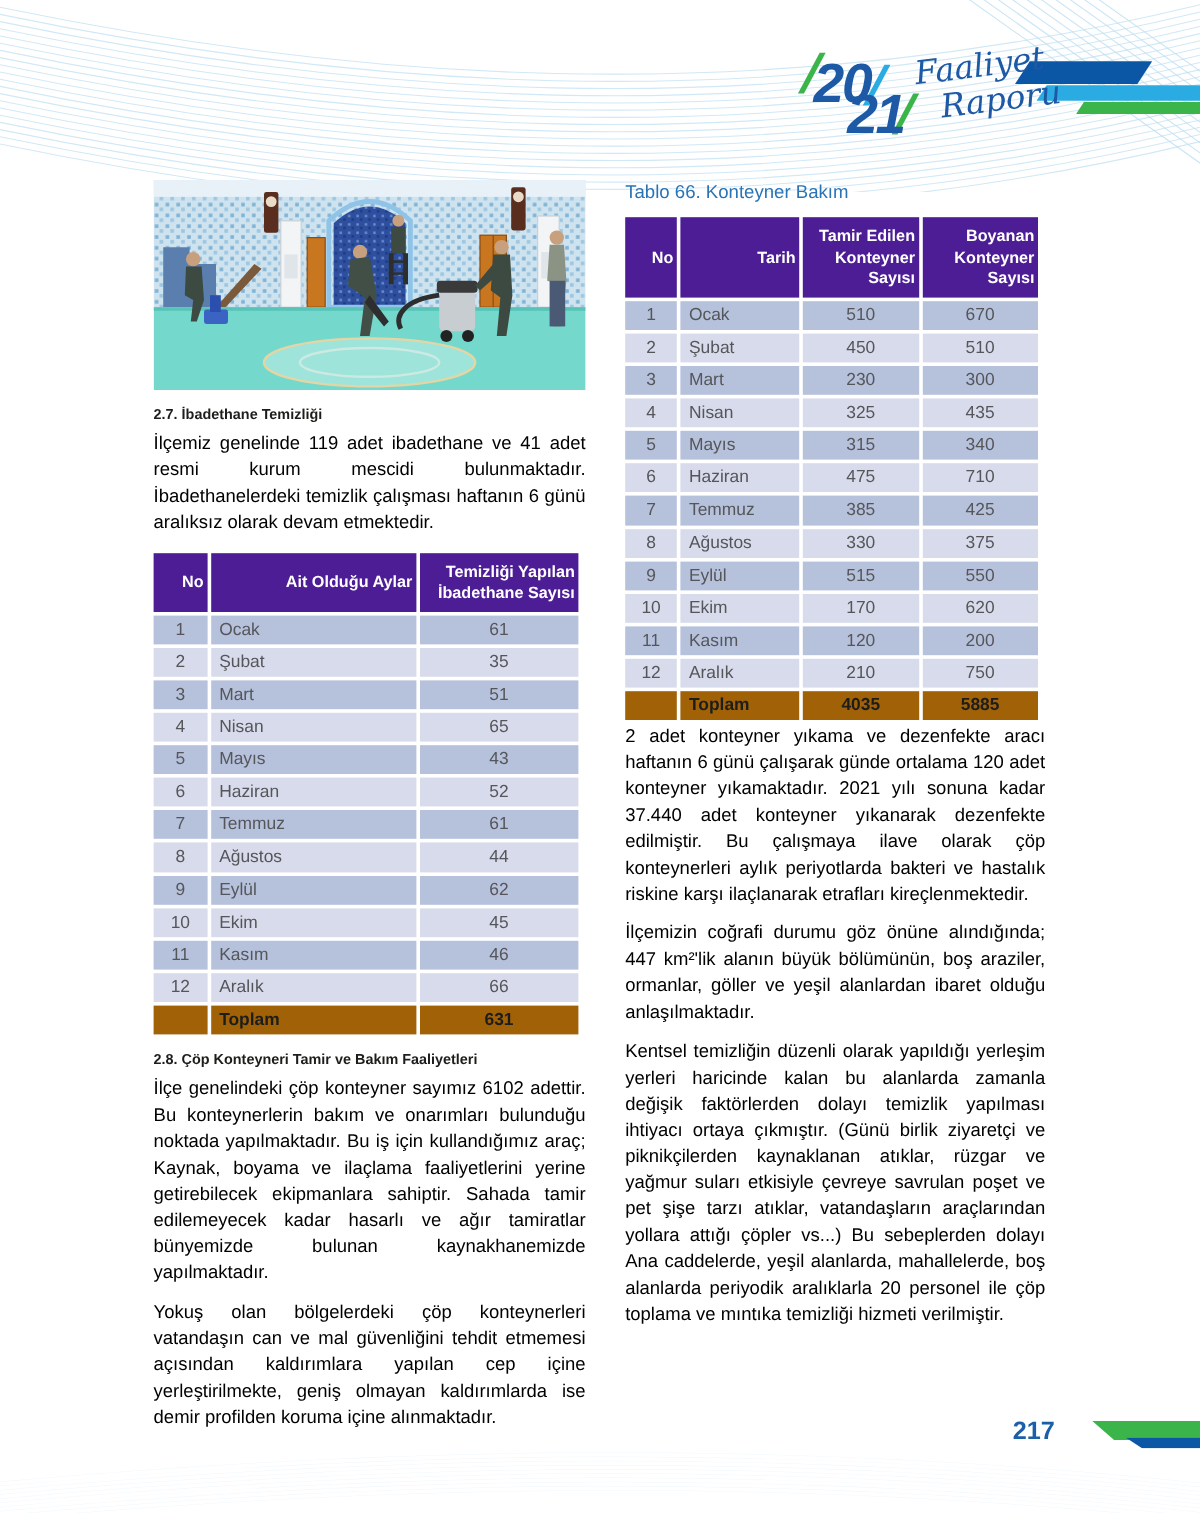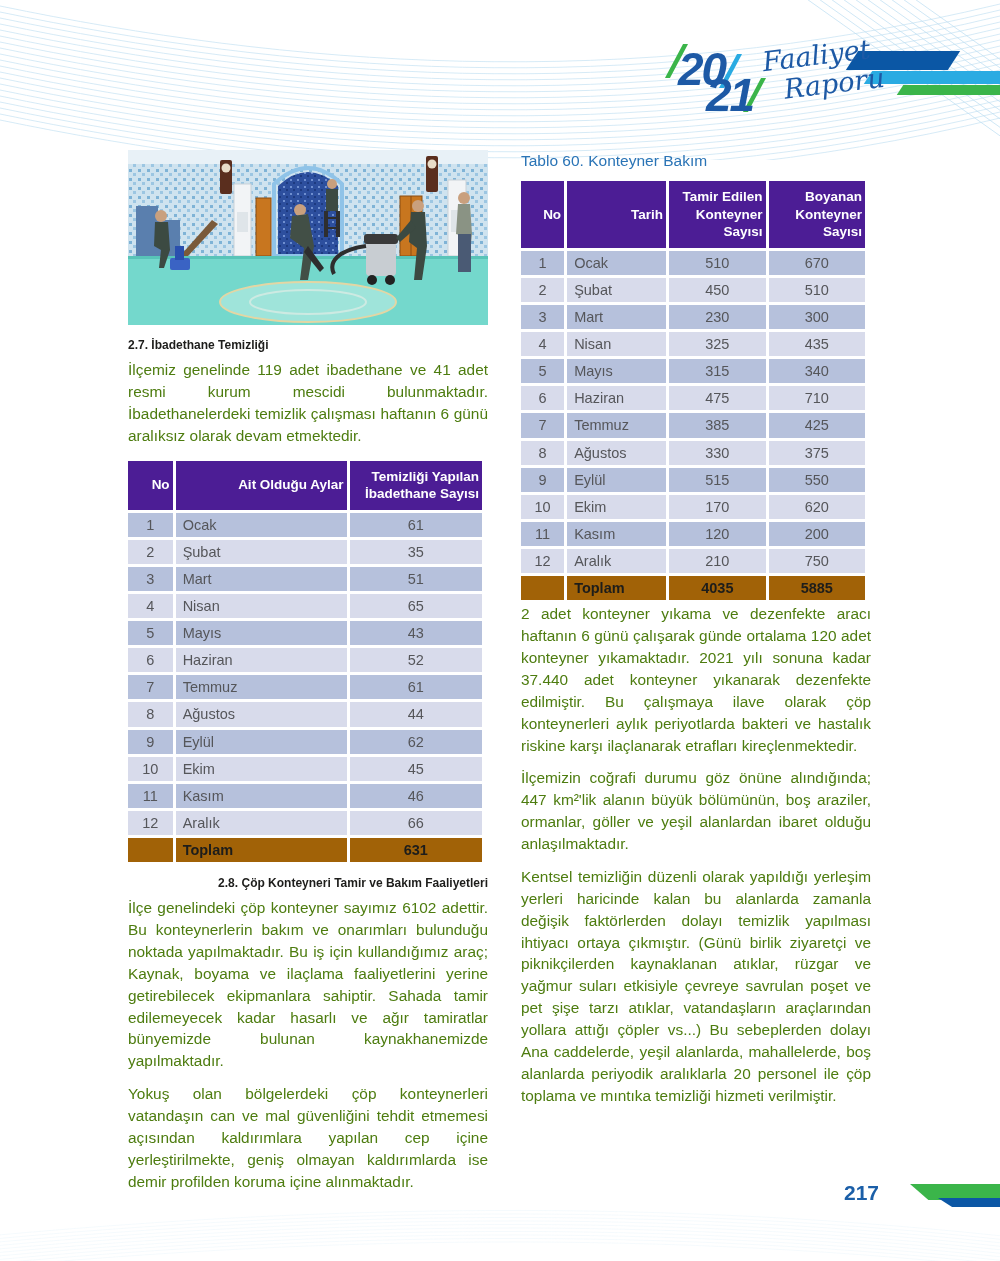--- a/index.html
+++ b/index.html
@@ -24,21 +24,21 @@
   .script .l2{margin-left:18px;}
   .bars{position:absolute;top:0;left:0;width:1000px;height:120px;pointer-events:none;}
   .bar{position:absolute;transform:skewX(-33deg);}
   .bar-dark{left:852px;top:51px;width:102px;height:19px;background:#0b57a5;}
   .bar-light{left:868px;top:71px;width:145px;height:13px;background:#2aabe2;}
   .bar-green{left:900px;top:85px;width:115px;height:10px;background:#3bb54a;}
   
   .col-left{position:absolute;left:128px;top:150px;width:360px;}
   .col-right{position:absolute;left:521px;top:152px;width:350px;}
   .section-heading{font-size:12px;font-weight:bold;color:#1d1d1b;margin:13px 0 6px 0;line-height:1.25;}
-  .body-text{font-size:15.4px;color:#4d7c0f;text-align:justify;line-height:1.42;margin:0 0 11px 0;}
+  .body-text{font-size:15.4px;color:#000000;text-align:justify;line-height:1.42;margin:0 0 11px 0;}
   .table-caption{color:#2a74b6;font-size:15.5px;margin:9px 0 8px 0;}
   
   table.data{border-collapse:separate;border-spacing:3px;width:100%;margin-left:-3px;}
   table.data th{background:#4c1d95;color:#ffffff;font-size:13.5px;font-weight:bold;
     text-align:right;vertical-align:middle;padding:7px 3px;line-height:1.3;}
   table.data td{font-size:14.5px;color:#55565a;text-align:center;padding:3px 4px;line-height:1.25;}
   table.data td:nth-child(2){text-align:left;padding-left:7px;}
   tr.row-dark td{background:#b6c1dc;}
   tr.row-light td{background:#d8dbeb;}
   tr.total-row td{background:#a16207;font-weight:bold;color:#1d1d1b;}
@@ -266,28 +266,28 @@
           <td>66</td>
         </tr>
         <tr class="total-row">
           <td></td>
           <td>Toplam</td>
           <td>631</td>
         </tr>
       </tbody>
   </table>
 
-  <h3 class="section-heading" style="margin-top:11px;text-align:right;">2.8. Çöp Konteyneri Tamir ve Bakım Faaliyetleri</h3>
+  <h3 class="section-heading" style="margin-top:11px;">2.8. Çöp Konteyneri Tamir ve Bakım Faaliyetleri</h3>
   <p class="body-text">İlçe genelindeki çöp konteyner sayımız 6102 adettir. Bu konteynerlerin bakım ve onarımları bulunduğu noktada yapılmaktadır.  Bu iş için kullandığımız araç; Kaynak, boyama ve ilaçlama faaliyetlerini yerine getirebilecek ekipmanlara sahiptir. Sahada tamir edilemeyecek kadar hasarlı ve ağır tamiratlar bünyemizde bulunan kaynakhanemizde yapılmaktadır.</p>
   <p class="body-text">Yokuş olan bölgelerdeki çöp konteynerleri vatandaşın can ve mal güvenliğini tehdit etmemesi açısından kaldırımlara yapılan cep içine yerleştirilmekte, geniş olmayan kaldırımlarda ise demir profilden koruma içine alınmaktadır.</p>
 </div>
 
 <div class="col-right">
 
-  <div class="table-caption" style="margin-top:0;">Tablo 60. Konteyner Bakım</div>
+  <div class="table-caption" style="margin-top:0;">Tablo 66. Konteyner Bakım</div>
   <table class="data">
     <colgroup>
         <col style="width:46px">
         <col style="width:104px">
         <col style="width:100px">
         <col style="width:100px">
       </colgroup>
     <thead>
       <tr>
         <th>No</th>

